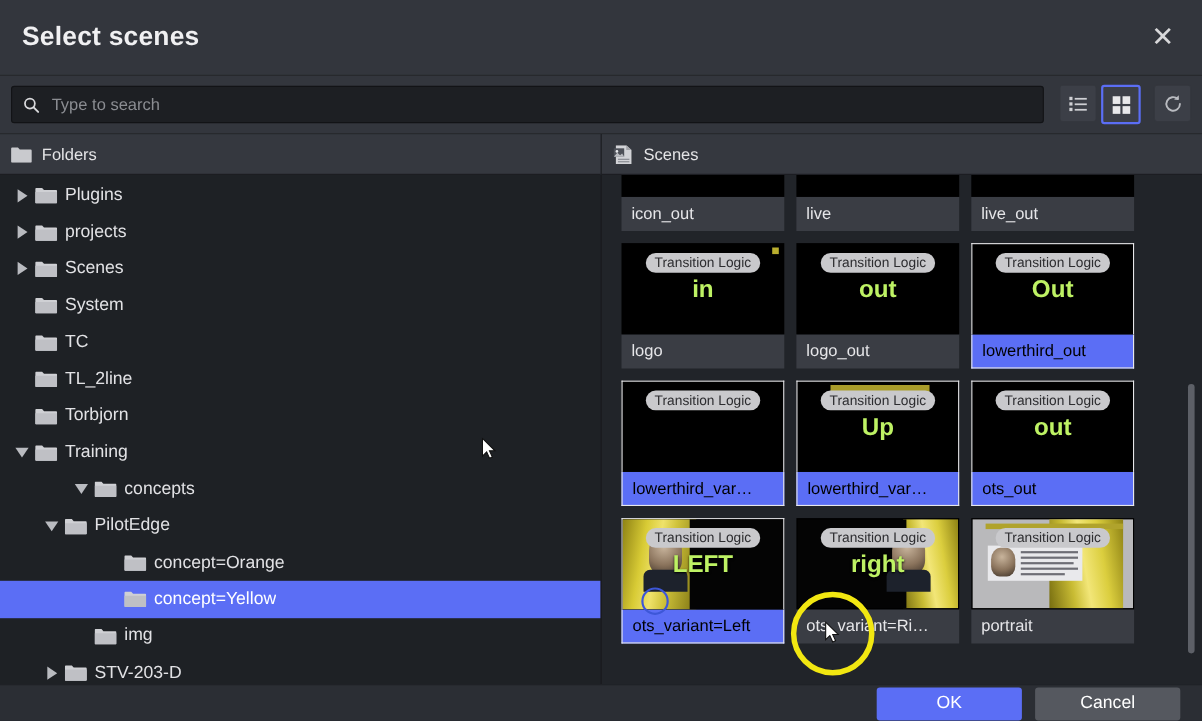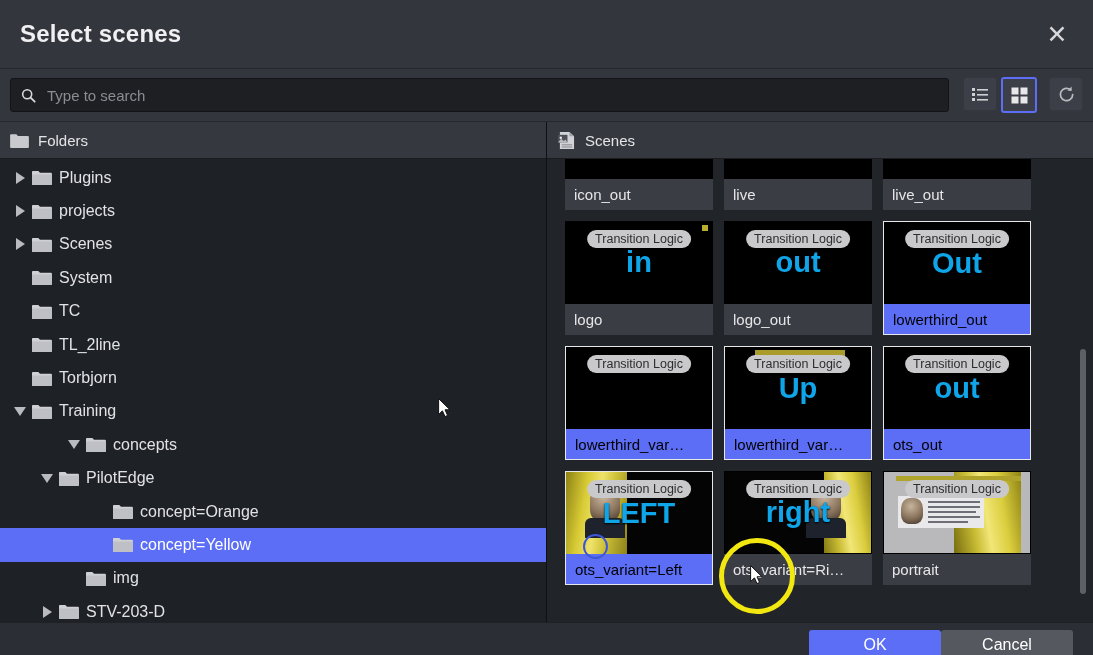--- a/index.html
+++ b/index.html
@@ -83,21 +83,21 @@
   }
   .tile{width:148px;cursor:pointer;}
   .thumb{
     height:83px;background:#000;position:relative;overflow:hidden;
     display:flex;align-items:center;justify-content:center;
     border:1px solid transparent;box-sizing:border-box;
   }
   .tile.sel .thumb{border:1px solid #e7e7ea;border-bottom:none;}
   .tile.sel .caption{border:1px solid #e7e7ea;border-top:none;}
   .big{
-    font-size:29px;font-weight:bold;color:#0ea5e9;text-shadow:0 1px 2px #000;
+    font-size:22px;font-weight:bold;color:#bef264;text-shadow:0 1px 2px #000;
     position:relative;z-index:1;
   }
   .badge{
     position:absolute;top:8px;left:50%;transform:translateX(-50%);
     background:#c9c9cc;color:#2d2d30;font-size:12.5px;padding:2px 8px;border-radius:9px;
     white-space:nowrap;z-index:2;
   }
   .caption{
     height:31px;background:#3a3d44;display:flex;align-items:center;padding:0 9px;
     font-size:15px;color:#e6e6e9;box-sizing:border-box;
@@ -118,21 +118,21 @@
     background:radial-gradient(circle at 45% 32%,#c8b49c 0%,#8a735c 55%,#3a2f26 100%);}
   .ph-suit{position:absolute;width:40px;height:20px;background:#1d222c;border-radius:6px 6px 0 0;}
   .ph-full{position:absolute;inset:0;background:#b9b9bb;}
   .ph-doc{position:absolute;background:#e9e9ec;}
   .ph-line{position:absolute;background:#6e6e76;height:2px;}
   .ph-topbar{position:absolute;left:8%;right:6%;top:4px;height:5px;background:#b0a32c;}
 
   
   .footer{
     flex:0 0 33px;height:33px;background:#2b2e34;border-top:1px solid #1f2126;
-    display:flex;align-items:center;justify-content:flex-end;
+    display:flex;align-items:flex-end;justify-content:flex-end;gap:12px;
     padding:11px 20px 0 0;box-sizing:border-box;
   }
   .btn{
     width:132px;height:30px;border-radius:3px;border:0;font-size:16px;color:#fff;
     font-family:"Liberation Sans",sans-serif;cursor:pointer;
     display:flex;align-items:center;justify-content:center;
   }
   .btn.primary{background:#5b6ef5;}
   .btn.secondary{background:#55585f;}
 

